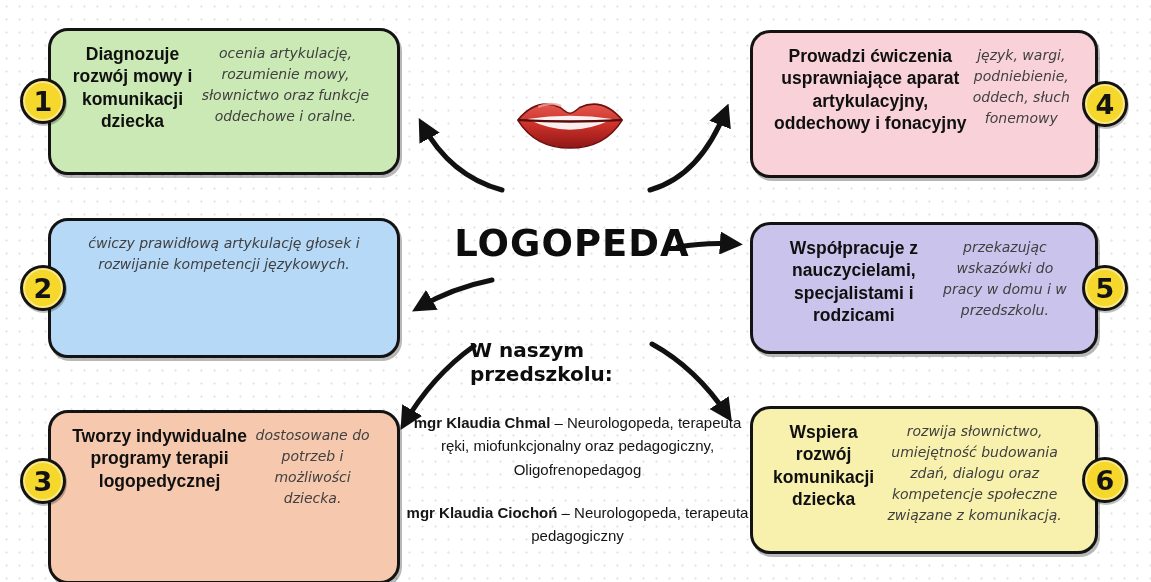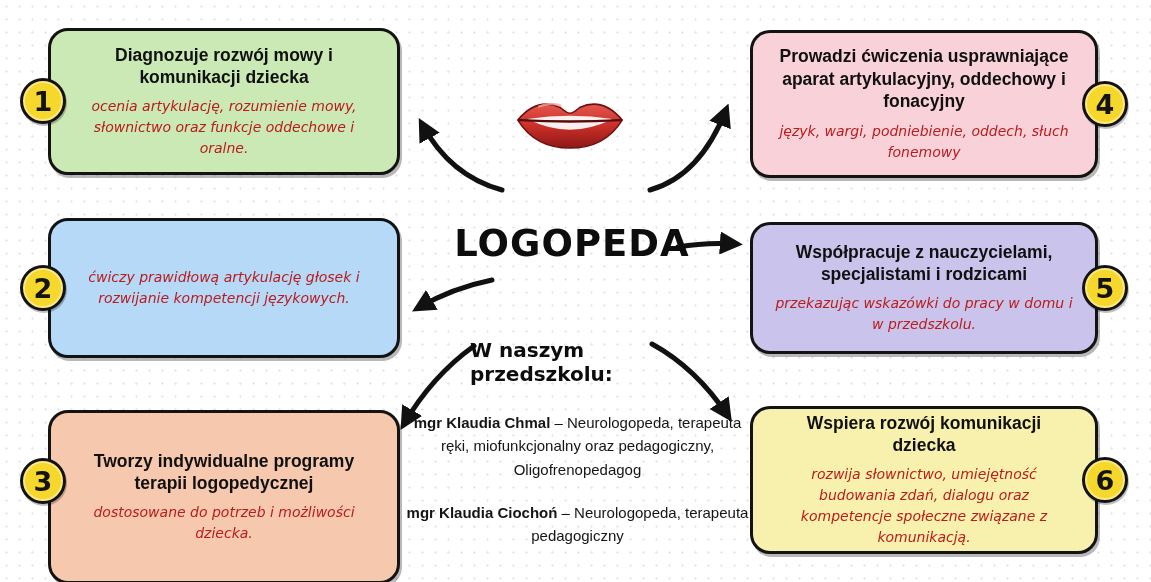--- a/index.html
+++ b/index.html
@@ -9,25 +9,25 @@
     background-image: radial-gradient(#e9e9e9 1.2px, transparent 1.3px);
     background-size: 13px 13px;
   }
   svg.arrows { position:absolute; inset:0; width:1151px; height:582px; pointer-events:none; z-index:2; }
 
   .box {
     position:absolute; box-sizing:border-box;
     border:3px solid #131313; border-radius:20px;
     box-shadow:2px 3px 0 rgba(0,0,0,.28);
     padding:12px 20px;
-    display:flex; flex-direction:column; justify-content:center;
+    display:flex; flex-direction:row; justify-content:center;
     text-align:center; z-index:1;
   }
   .box h3 { margin:0 0 8px 0; font-size:17.5px; line-height:1.28; font-weight:bold; color:#101010; font-family:"Liberation Sans", sans-serif; }
-  .box p  { margin:0; font-size:14px; line-height:1.5; color:#b91c1c; font-style:italic; font-family:"DejaVu Sans", sans-serif; }
+  .box p  { margin:0; font-size:14px; line-height:1.5; color:#404040; font-style:italic; font-family:"DejaVu Sans", sans-serif; }
 
   .badge {
     position:absolute; width:46px; height:46px; border-radius:50%;
     border:3px solid #131313; box-sizing:border-box;
     display:flex; align-items:center; justify-content:center;
     font-size:27px; font-weight:bold; color:#131313; z-index:4;
     box-shadow:1px 2px 0 rgba(0,0,0,.25), inset 0 0 0 2px rgba(255,255,255,.45);
     font-family:"DejaVu Sans", sans-serif;
   }
 

